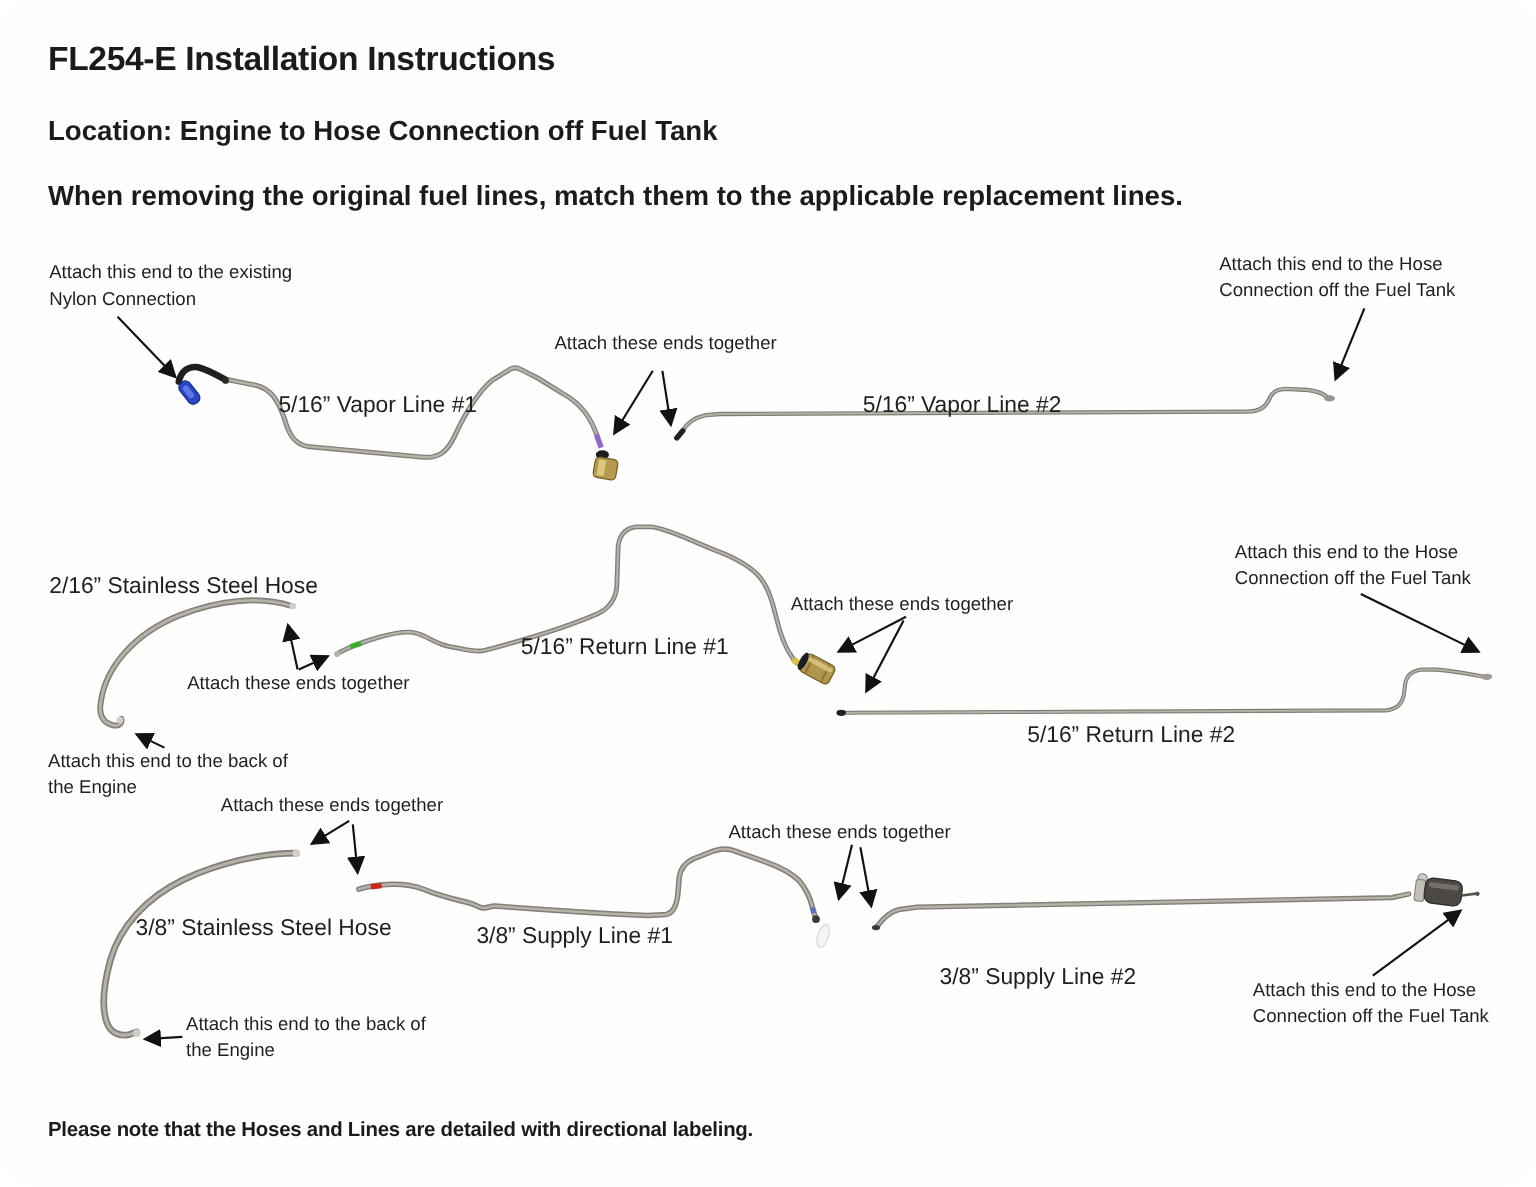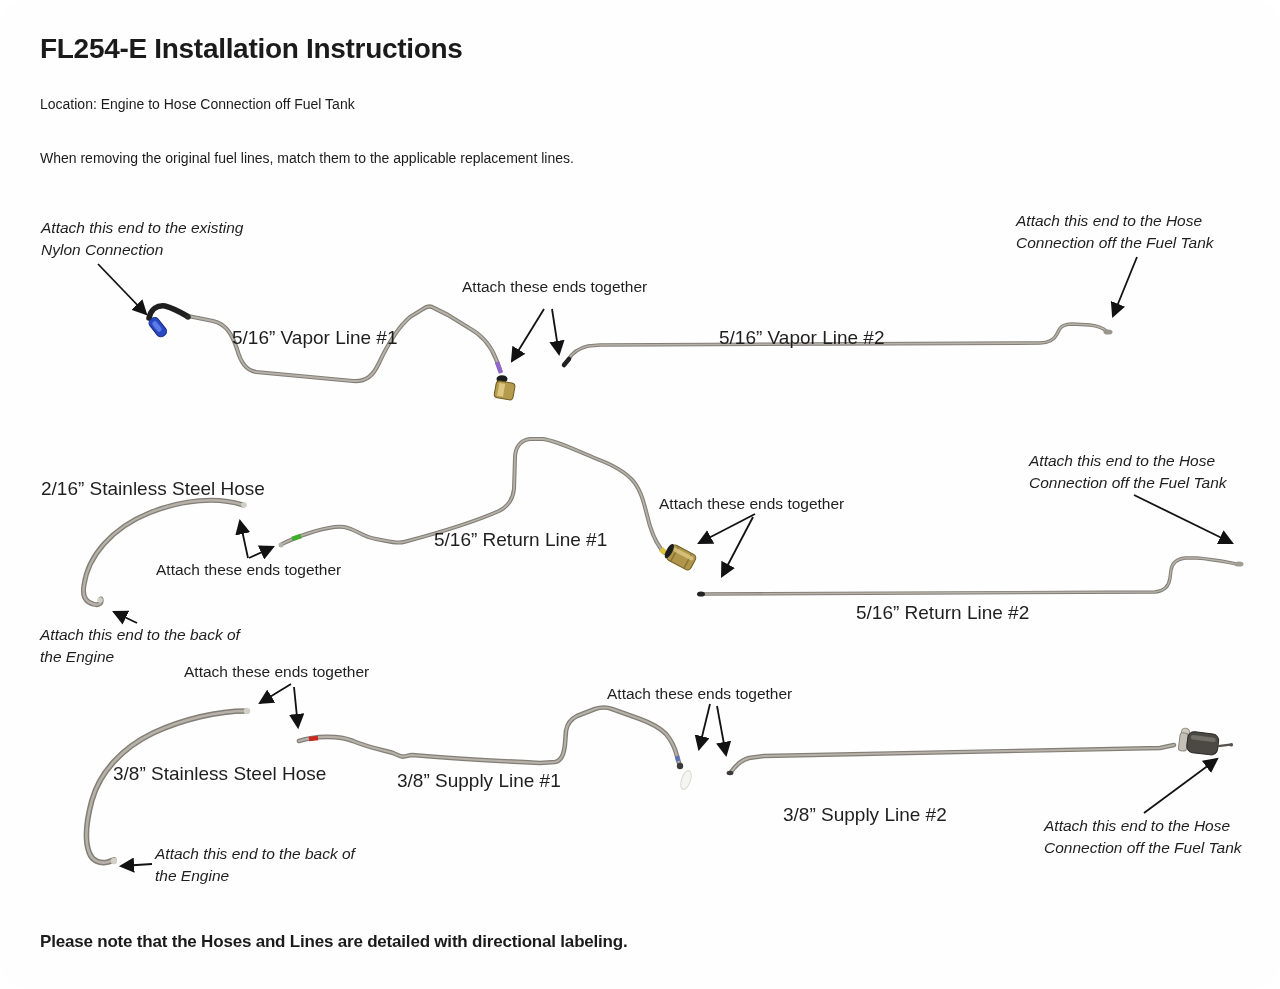--- a/index.html
+++ b/index.html
@@ -2,23 +2,23 @@
 <html><head>
 <meta charset="utf-8">
 <style>
   html,body{margin:0;padding:0;background:#ffffff;}
   .page{
     position:relative;width:1280px;height:989px;background:#fefefe;
     font-family:"Liberation Sans", sans-serif;color:#1b1b1b;overflow:hidden;border-radius:28px;
   }
   .art{position:absolute;left:0;top:0;}
   .t{position:absolute;white-space:nowrap;}
-  .ml{white-space:pre-line;font-style:italic;}
+  .ml{white-space:pre-line;}
   .title{font-size:28px;font-weight:bold;letter-spacing:-0.3px;}
-  .sub{font-size:14px;font-weight:normal;}
+  .sub{font-size:23px;font-weight:bold;}
   .callout{font-size:15.5px;line-height:22px;color:#1f1f1f;}
   .lbl{font-size:19px;color:#1f1f1f;}
   .footer{font-size:17px;font-weight:bold;letter-spacing:-0.2px;margin-top:20px;}
   svg .tube-o{fill:none;stroke:#837e76;stroke-linecap:round;stroke-linejoin:round;}
   svg .tube-i{fill:none;stroke:#b6b2aa;stroke-linecap:round;stroke-linejoin:round;}
   svg .arrow{stroke:#121212;stroke-width:1.8;}
 </style>
 </head>
 <body>
 

